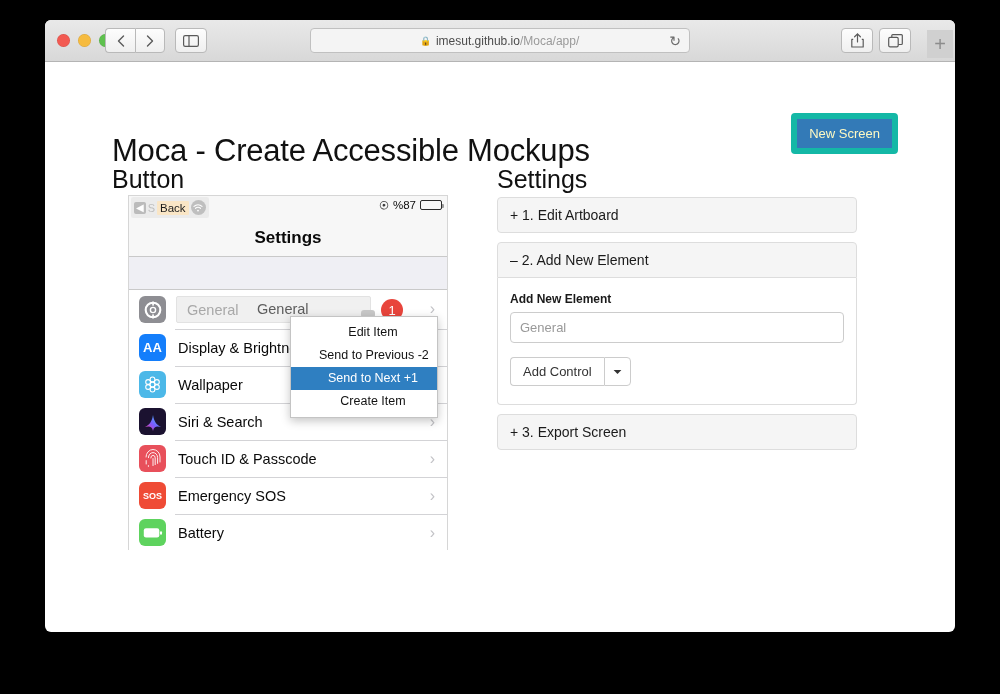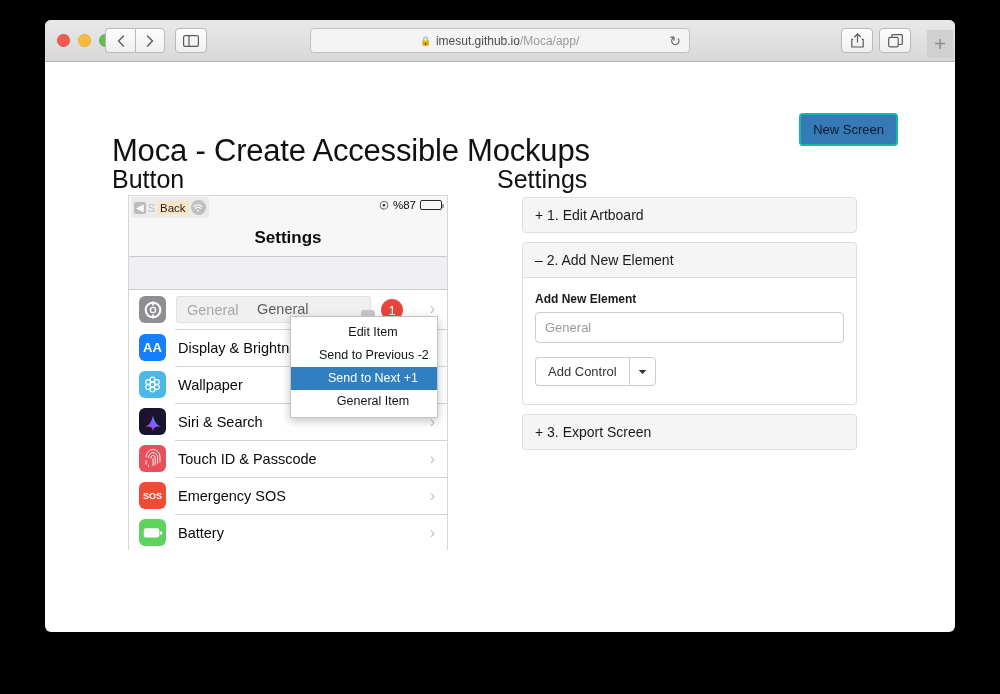--- a/index.html
+++ b/index.html
@@ -89,23 +89,23 @@
   #page-title {
     position: absolute; left: 67px; top: 50px;
     font-size: 31px; color: #111;
     font-weight: normal;
     letter-spacing: -0.2px;
   }
 
   #new-screen-button {
     position: absolute; right: 57px; top: 51px;
     background: #337ab7;
-    border: 2px solid #14b8a6;
+    border: 6px solid #14b8a6;
     border-radius: 4px;
-    color: #0f172a;
+    color: #fef9c3;
     font-size: 13px;
     padding: 7px 12px;
   }
 
   h2.section-heading {
     position: absolute;
     font-size: 25px; font-weight: normal; color: #111;
     margin: 0;
   }
   #screen-heading   { left: 67px;  top: 103px; }
@@ -272,21 +272,21 @@
     text-align: center;
   }
   .ctx-item.selected { background: #2f7fc1; color: #ffffff; }
 
   
   #settings-panel {
     position: absolute;
     left: 452px; top: 135px;
     width: 360px;
   }
-  .accordion { margin-bottom: 9px; margin-left: 25px; }
+  .accordion { margin-bottom: 9px; }
   .accordion-header {
     background: #f5f5f5;
     border: 1px solid #dddddd;
     border-radius: 4px;
     padding: 9px 12px;
     font-size: 14px; color: #1a1a1a;
   }
   .accordion.open .accordion-header {
     border-radius: 4px 4px 0 0;
     border-bottom: 1px solid #dddddd;
@@ -538,21 +538,21 @@
       </div>
 
       <div id="list-gap-mid"></div>
 
     </div>
 
     <div id="context-menu">
       <div class="ctx-item">Edit Item</div>
       <div class="ctx-item">Send to Previous -2</div>
       <div class="ctx-item selected">Send to Next +1</div>
-      <div class="ctx-item">General Item</div>
+      <div class="ctx-item">Create Item</div>
     </div>
 
     <div id="settings-panel">
 
       <div class="accordion">
         <div class="accordion-header">
           <span>+</span>
           <span>1. Edit Artboard</span>
         </div>
       </div>

